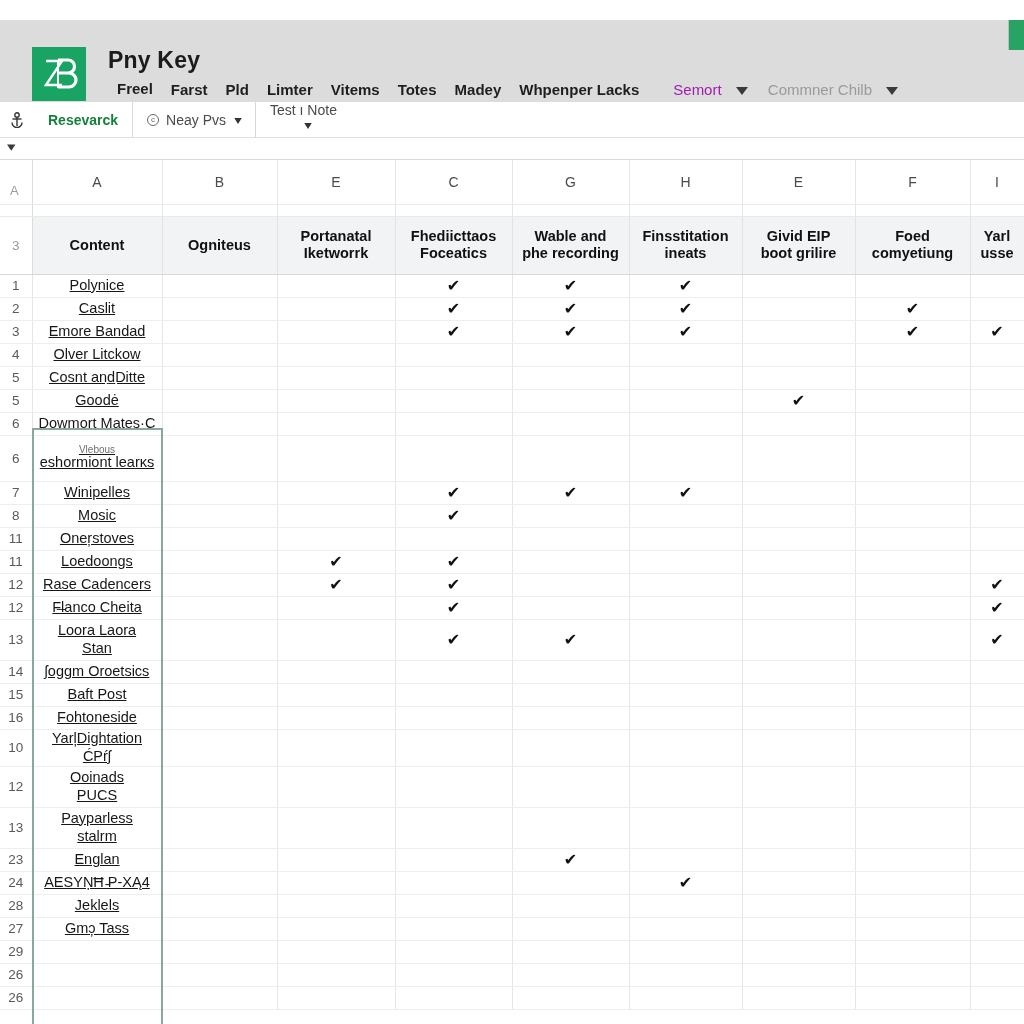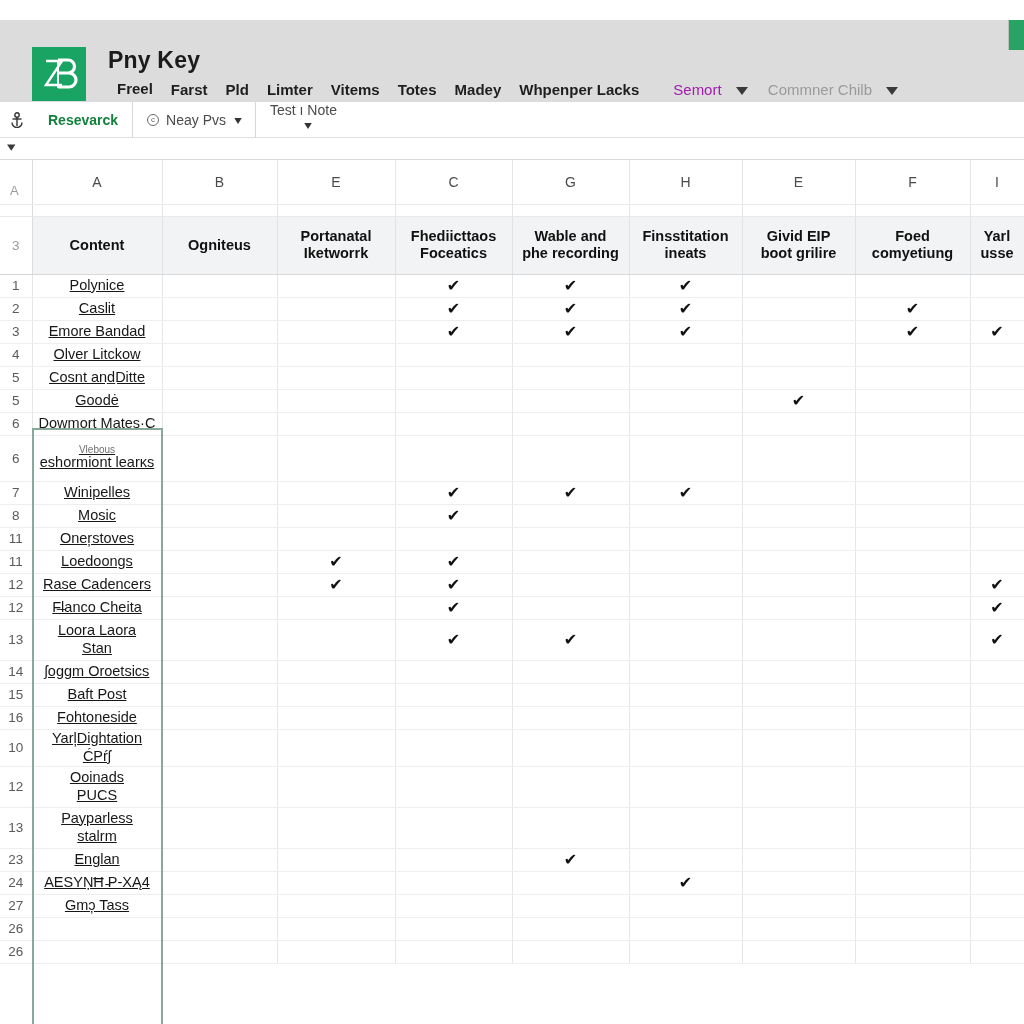--- a/index.html
+++ b/index.html
@@ -759,22 +759,48 @@
             <td class="chk"></td>
             <td class="chk"></td>
             <td class="chk"></td>
             <td class="chk"><span class="mark">✔</span></td>
             <td class="chk"></td>
             <td class="chk"></td>
             <td class="chk"></td>
             <td class="chk"></td>
           </tr>
           <tr class="data">
+            <td class="rn">28</td>
+            <td class="lab"><span>Jeklels</span></td>
+            <td class="chk"></td>
+            <td class="chk"></td>
+            <td class="chk"></td>
+            <td class="chk"></td>
+            <td class="chk"></td>
+            <td class="chk"></td>
+            <td class="chk"></td>
+            <td class="chk"></td>
+            <td class="chk"></td>
+          </tr>
+          <tr class="data">
             <td class="rn">27</td>
             <td class="lab"><span>Gmɔ̦ Tass</span></td>
+            <td class="chk"></td>
+            <td class="chk"></td>
+            <td class="chk"></td>
+            <td class="chk"></td>
+            <td class="chk"></td>
+            <td class="chk"></td>
+            <td class="chk"></td>
+            <td class="chk"></td>
+            <td class="chk"></td>
+          </tr>
+          <tr class="data empty">
+            <td class="rn">29</td>
+            <td class="lab"><span></span></td>
             <td class="chk"></td>
             <td class="chk"></td>
             <td class="chk"></td>
             <td class="chk"></td>
             <td class="chk"></td>
             <td class="chk"></td>
             <td class="chk"></td>
             <td class="chk"></td>
             <td class="chk"></td>
           </tr>

